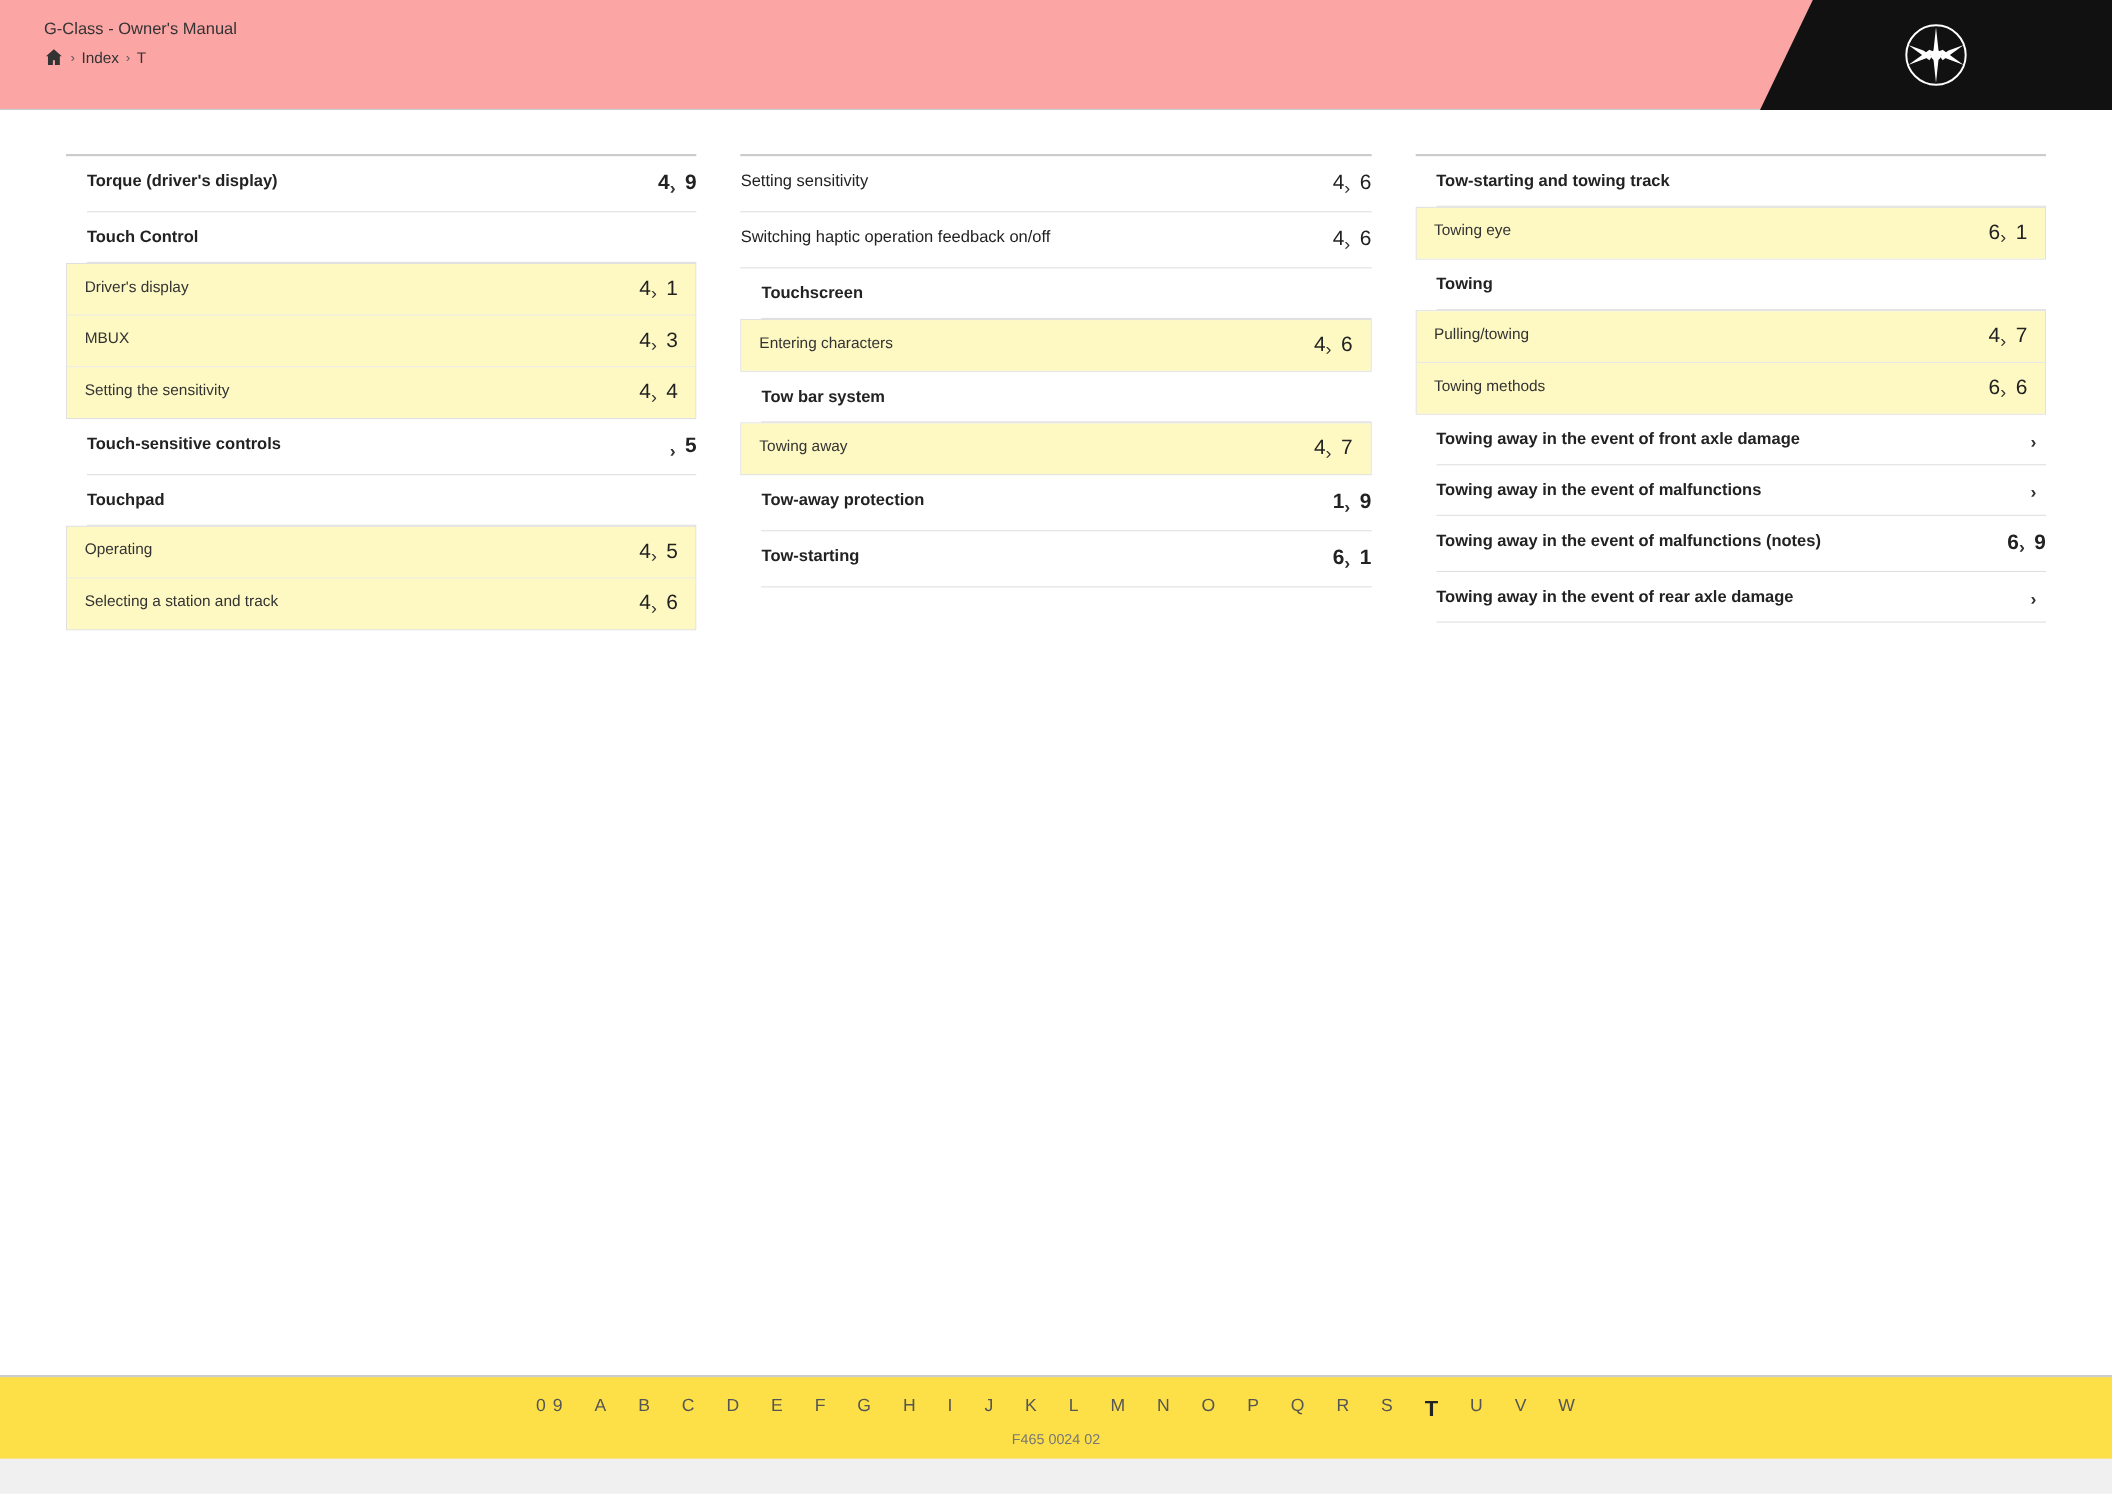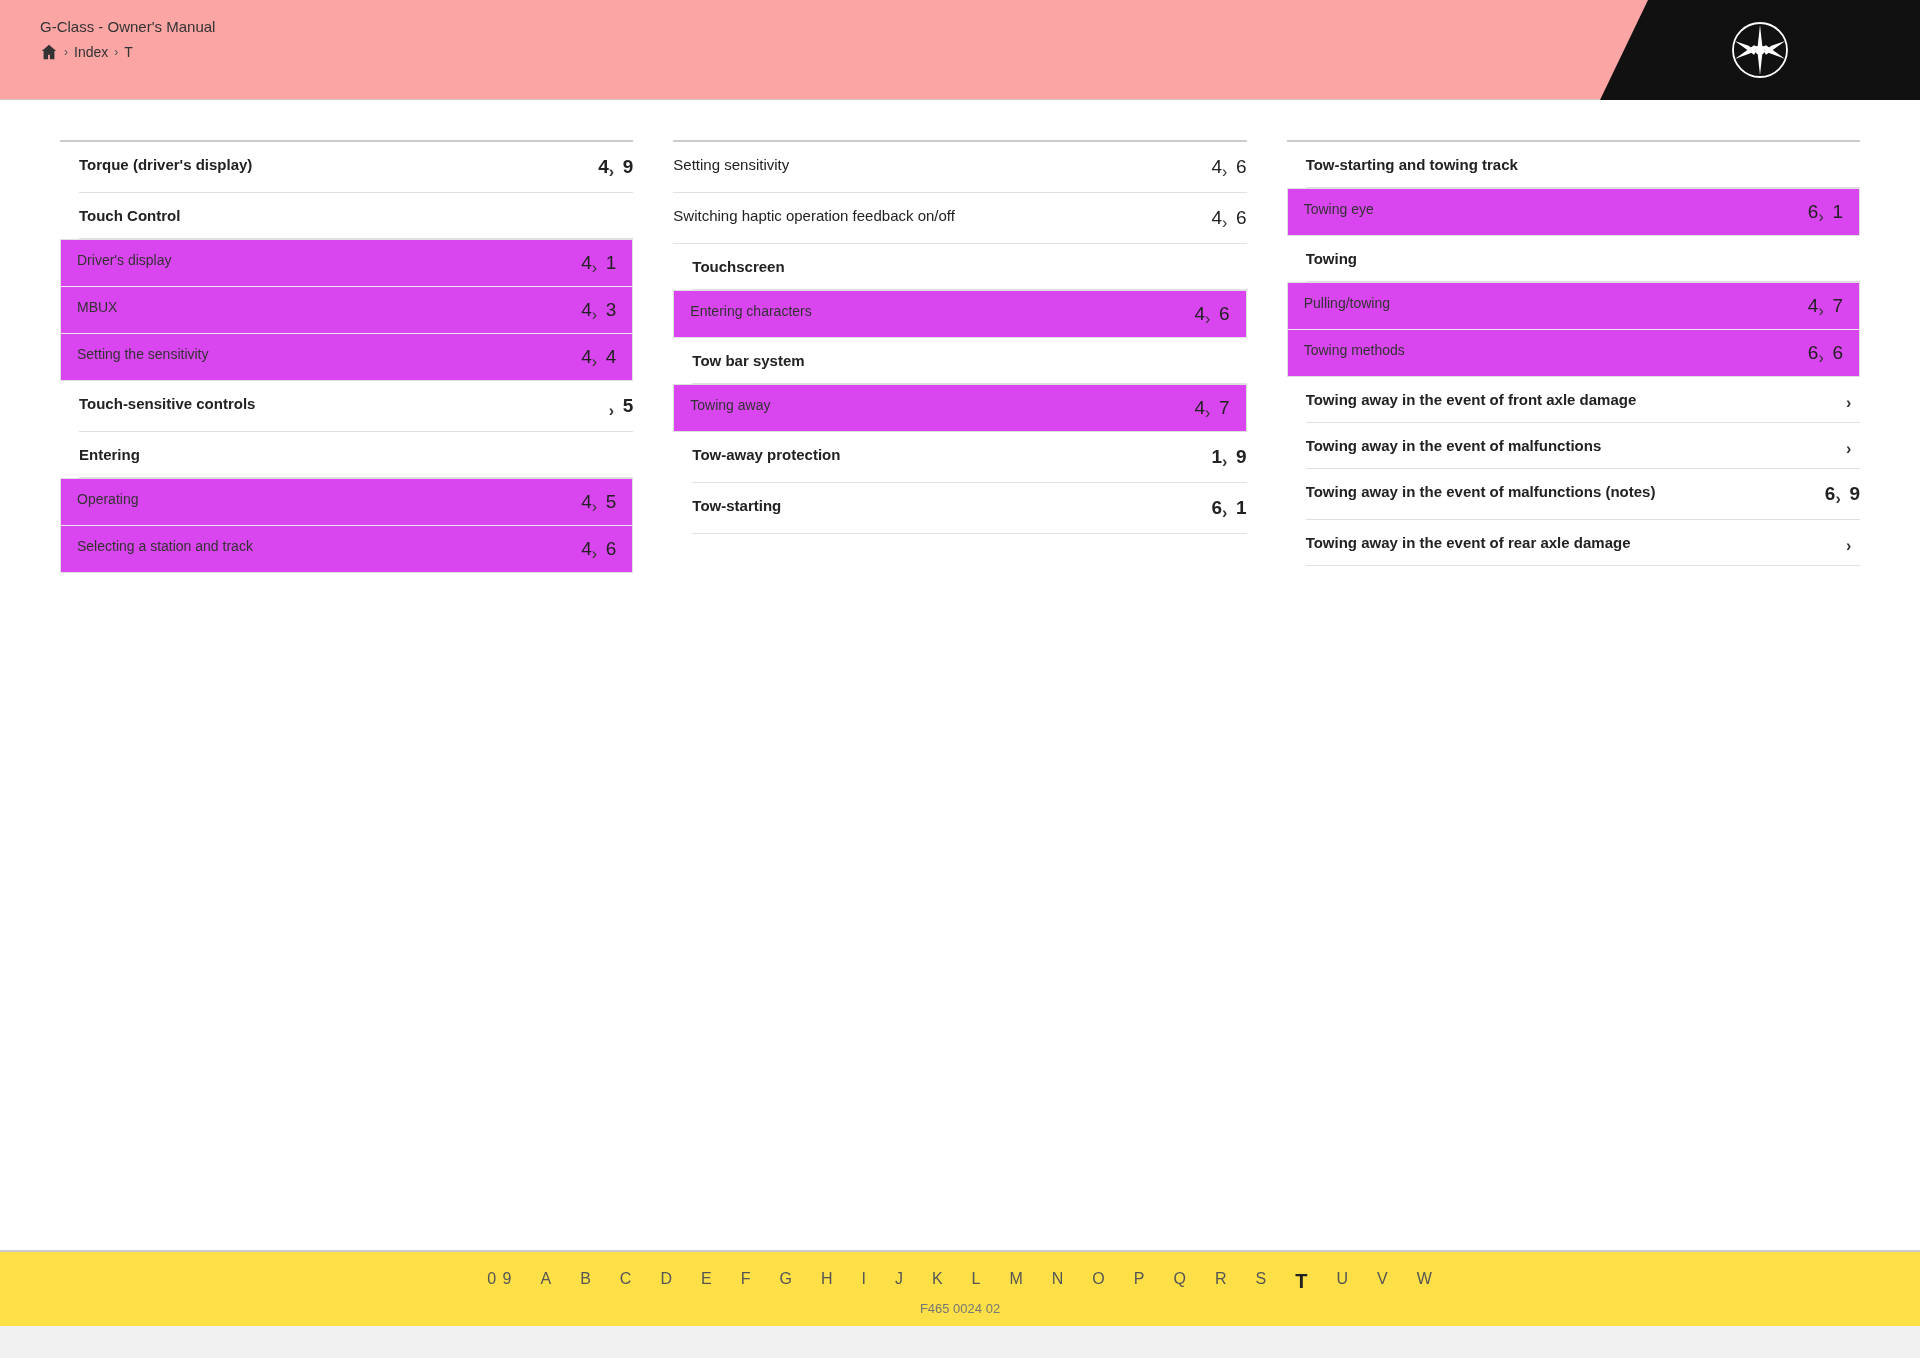--- a/index.html
+++ b/index.html
@@ -111,21 +111,21 @@
     .sub-entries {
       border: 1px solid #e0e0e0;
       margin-bottom: 0;
     }
     .sub-entry {
       display: flex;
       align-items: flex-start;
       justify-content: space-between;
       padding: 12px 16px;
       border-bottom: 1px solid #e8e8e8;
-      background: #d946ef;
+      background: #fef9c3;
     }
     .sub-entry:last-child {
       border-bottom: none;
     }
     .sub-entry-text {
       font-size: 14px;
       color: #333;
       flex: 1;
     }
     .sub-entry-page {
@@ -240,21 +240,21 @@
         <span class="sub-entry-page page-ref">4<span class="chevron"></span>4</span>
       </div>
     </div>
 
     <div class="entry bold-entry">
       <span class="entry-text">Touch-sensitive controls</span>
       <span class="entry-page page-ref"><span class="chevron"></span>5</span>
     </div>
 
     <div class="entry bold-entry">
-      <span class="entry-text">Entering</span>
+      <span class="entry-text">Touchpad</span>
     </div>
     <div class="sub-entries">
       <div class="sub-entry">
         <span class="sub-entry-text">Operating</span>
         <span class="sub-entry-page page-ref">4<span class="chevron"></span>5</span>
       </div>
       <div class="sub-entry">
         <span class="sub-entry-text">Selecting a station and track</span>
         <span class="sub-entry-page page-ref">4<span class="chevron"></span>6</span>
       </div>

